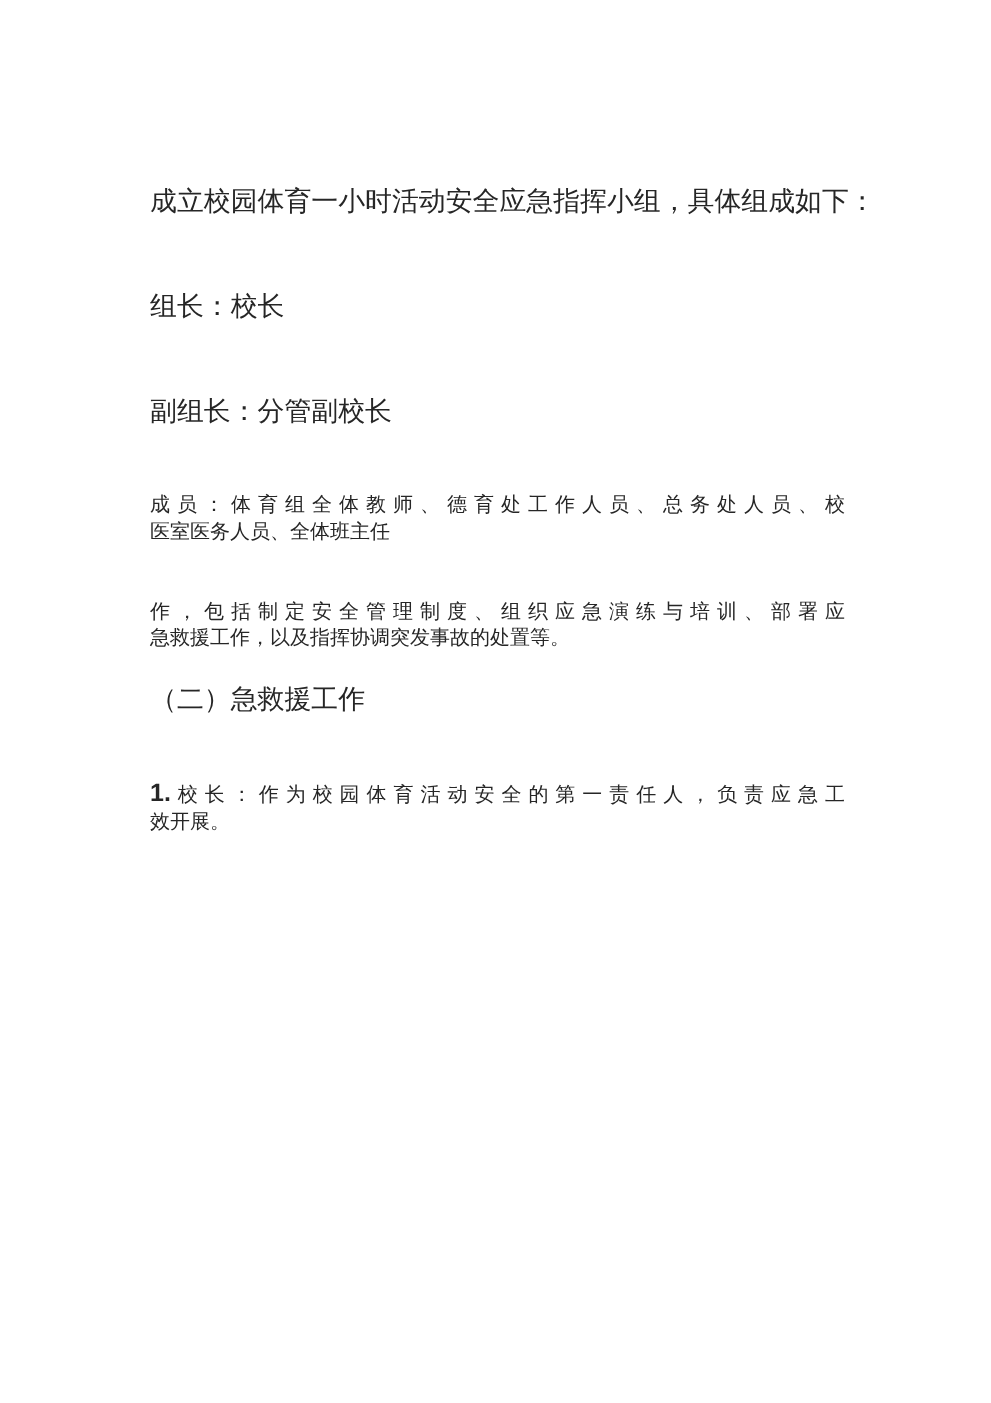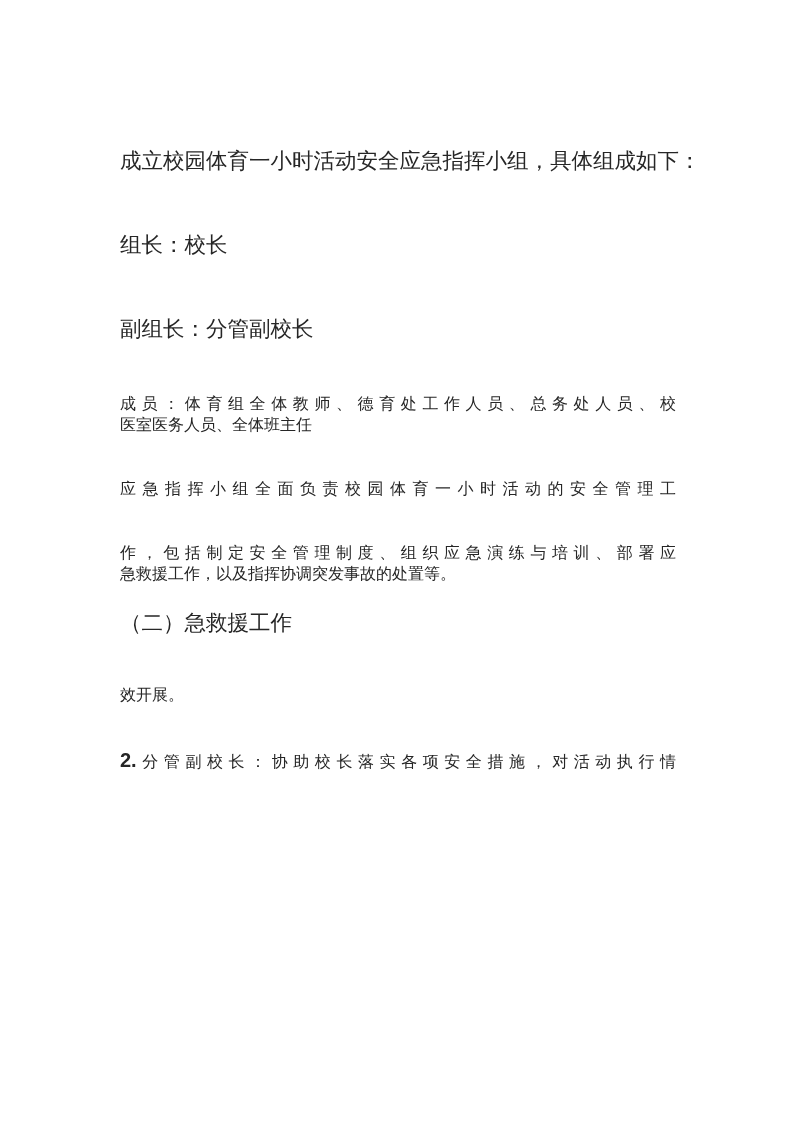--- a/index.html
+++ b/index.html
@@ -65,35 +65,34 @@
     </p>
 
     <p class="para">
       </p>
       <div class="line fill">成员：体育组全体教师、德育处工作人员、总务处人员、校</div>
       <div class="line">医室医务人员、全体班主任</div>
     <p></p>
 
     <p class="para">
       </p>
-      <div class="line fill">应急指挥小组全面负责校园体育一小时活动的安全管理工</div>
       <div class="line fill">作，包括制定安全管理制度、组织应急演练与培训、部署应</div>
       <div class="line">急救援工作，以及指挥协调突发事故的处置等。</div>
     <p></p>
 
     <p class="para">
       <span class="line">（二）急救援工作</span>
     </p>
 
     <p class="para">
       </p>
+      <div class="line fill">
+        <span class="num">1.</span><span>校长：作为校园体育活动安全的第一责任人，负责应急工</span>
+      </div>
       <div class="line">效开展。</div>
     <p></p>
 
     <p class="para">
       </p>
-      <div class="line fill">
-        <span class="num">2.</span><span>分管副校长：协助校长落实各项安全措施，对活动执行情</span>
-      </div>
     <p></p>
 
   </div>
 </div>
 
 </body></html>

